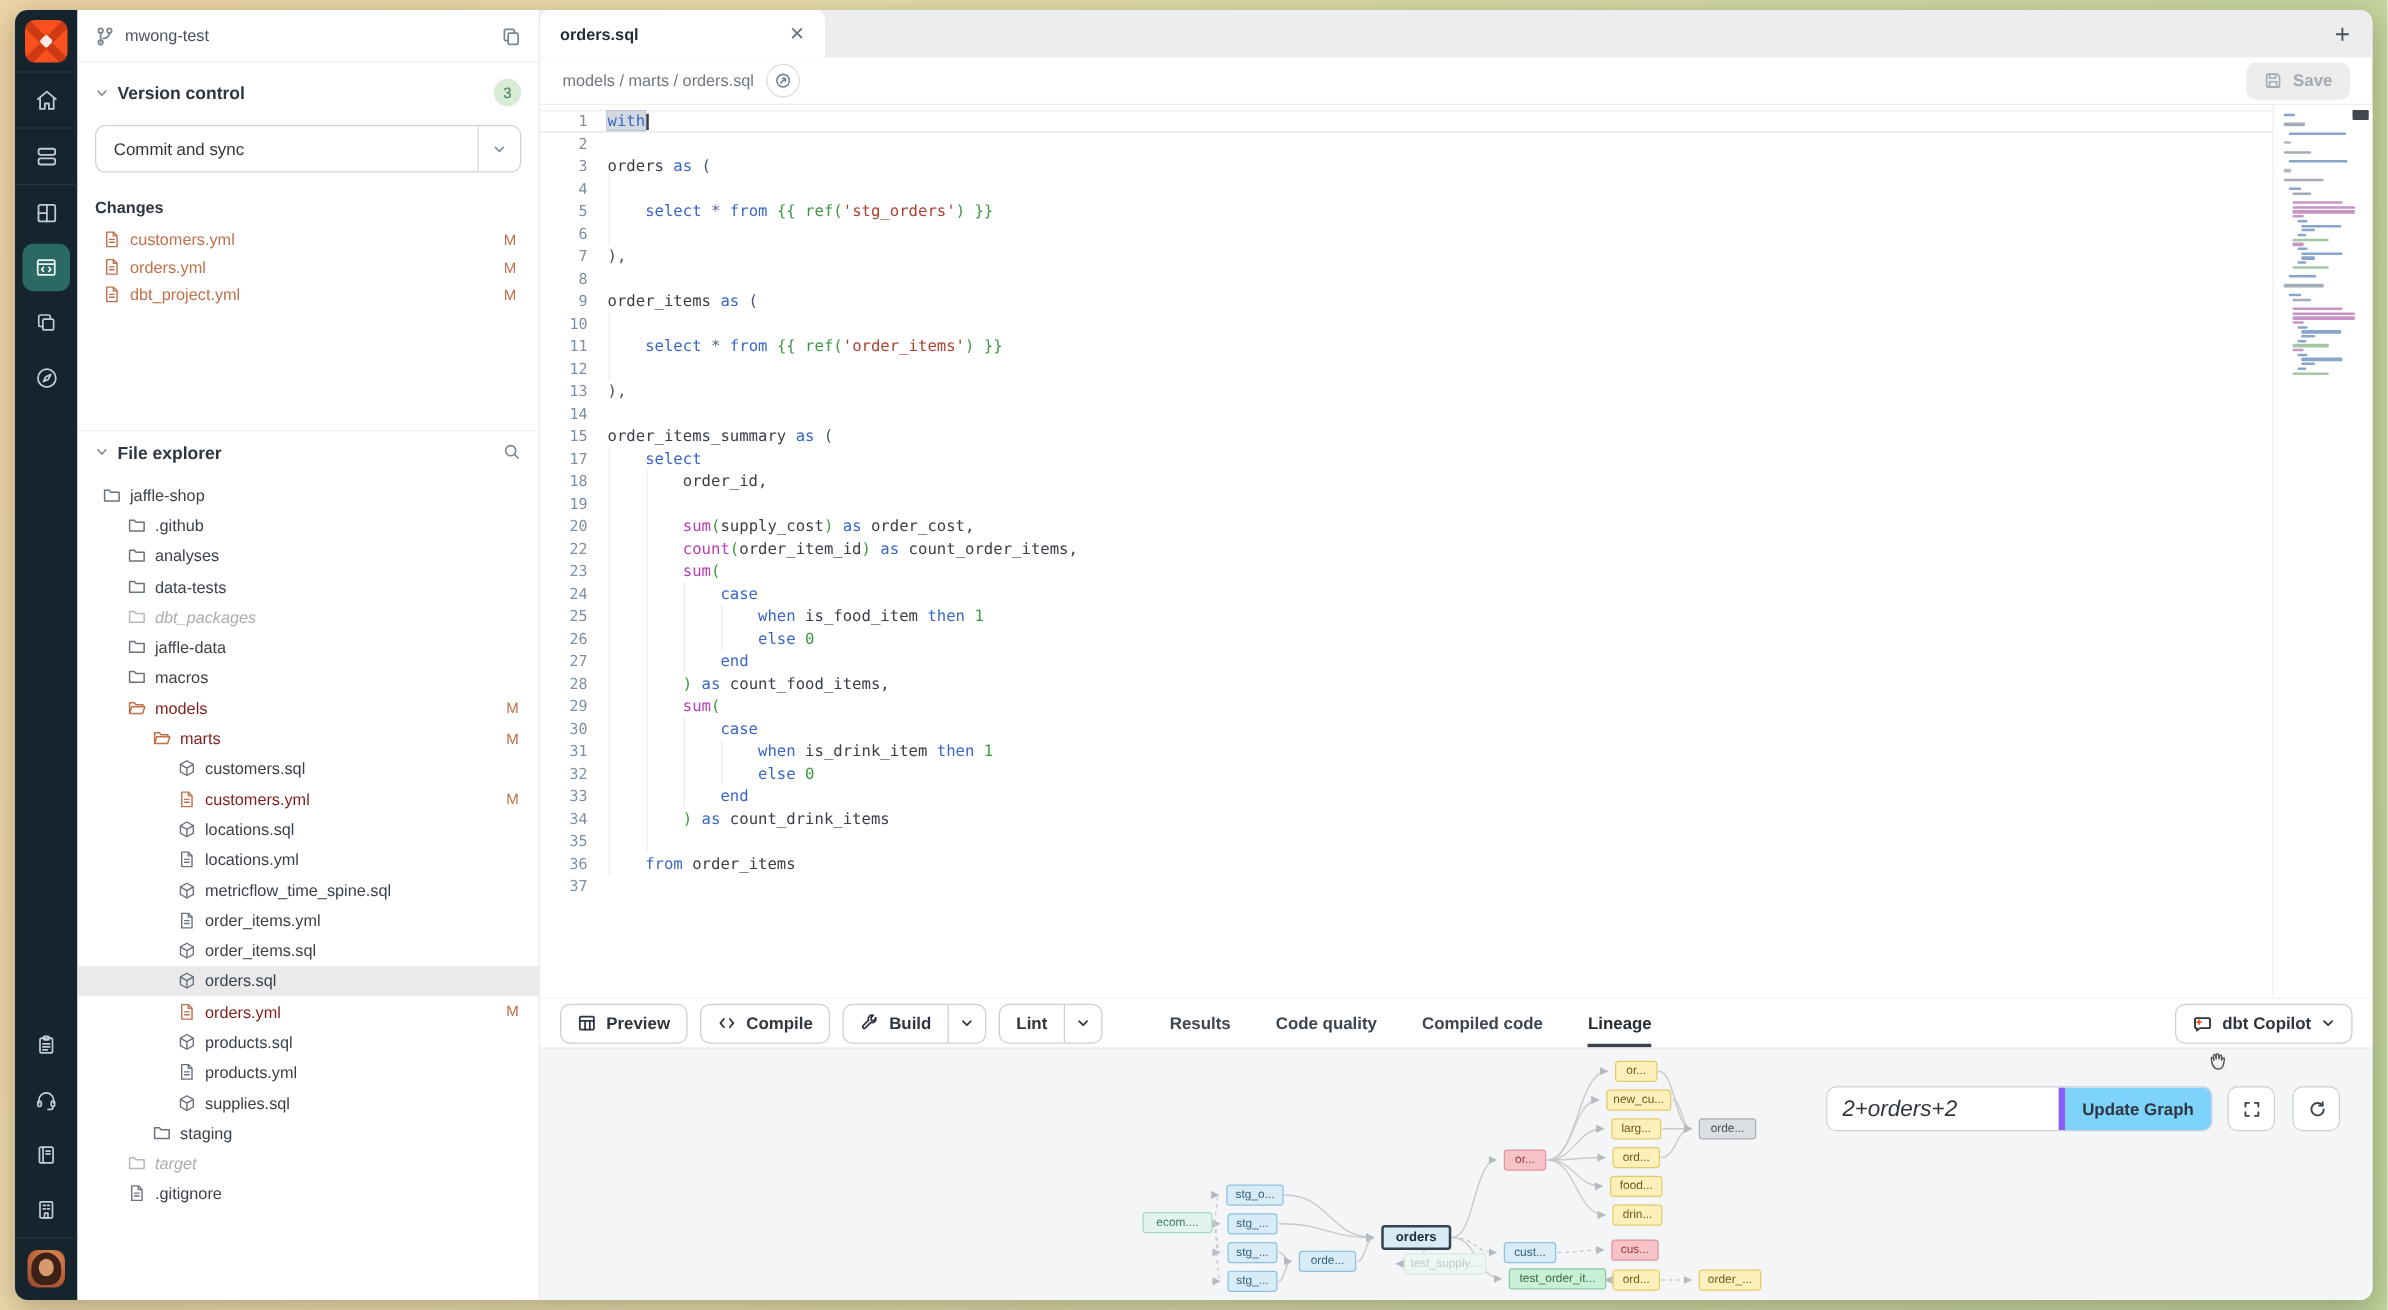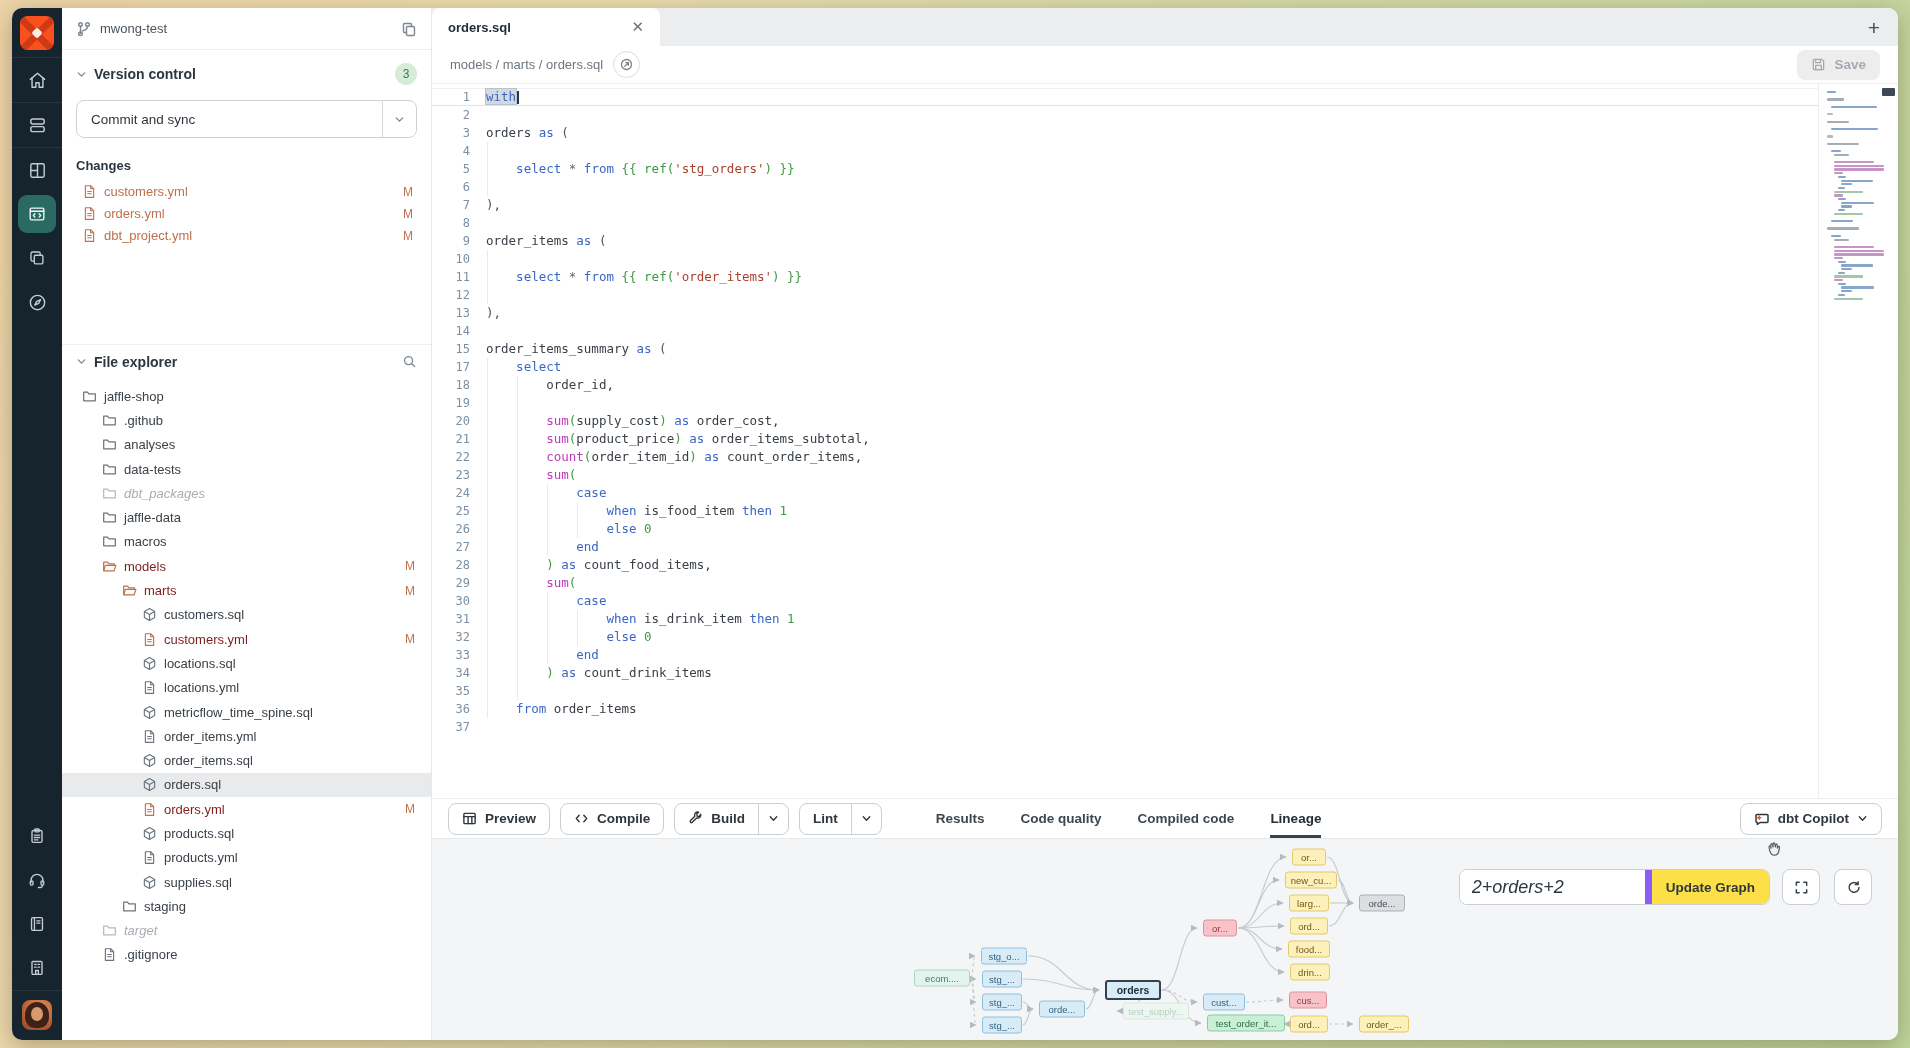--- a/index.html
+++ b/index.html
@@ -110,21 +110,21 @@
   .c-blue   { background:#d8ecf8; border-color:#8cc0de; color:#33617e; }
   .c-mint   { background:#e3f3ed; border-color:#a9d8c2; color:#3e7a5e; }
   .c-green  { background:#c9efd6; border-color:#86cda2; color:#2e6b46; }
   .c-yellow { background:#fdf0ba; border-color:#e2ca6b; color:#6e5a17; }
   .c-pink   { background:#f8c3c8; border-color:#e2949c; color:#8a3a42; }
   .c-gray   { background:#dcdfe2; border-color:#a9b0b6; color:#454d54; }
   .c-selected { background:#d8ecf8; border:2px solid #34424d; color:#1c2b36; font-weight:700; height:20px; line-height:16px; font-size:10.5px; }
   .c-ghost  { background:#edf6f1; border-color:#d7e9de; color:#bccfc3; }
   .lin-controls { position:absolute; top:30px; right:128px; display:flex; height:36px; border:1px solid #c9cfd4; border-radius:8px; background:#fff; overflow:hidden; }
   .lin-controls input { border:0; outline:0; width:185px; padding:0 12px; font-size:18px; color:#2f363e; font-family:"Liberation Sans",sans-serif;font-style:italic; }
-  .lin-controls .upd { border-left:7px solid #8b5cf6; display:flex; align-items:center; padding:0 14px; font-size:13.5px; font-weight:700; color:#2f363e; cursor:pointer; background:#fde047; }
+  .lin-controls .upd { border-left:5px solid #8b5cf6; display:flex; align-items:center; padding:0 14px; font-size:13.5px; font-weight:700; color:#2f363e; cursor:pointer; background:#7dd3fc; }
   .sq-btn { position:absolute; top:30px; width:38px; height:36px; border:1px solid #c9cfd4; border-radius:8px; background:#fff; display:flex; align-items:center; justify-content:center; cursor:pointer; }
   .sq-btn svg { stroke:#3a424a; fill:none; stroke-width:1.6; stroke-linecap:round; stroke-linejoin:round; }
   .hand { position:absolute; left:1332px; top:0px; }
 
   
   .bottombar { height:38px; border-top:1px solid #e3e5e7; background:#fff; display:flex; align-items:center; padding:0 14px; gap:12px; flex-shrink:0; }
   .bottombar .vdiv { width:1px; height:20px; background:#e8eaec; }
   .cmd-input { flex:1; border:0; outline:0; font-size:13.5px; color:#3a4149; font-family:"Liberation Sans",sans-serif; }
   .cmd-input::placeholder { color:#9aa2ab; }
   .toggle { width:40px; height:22px; border-radius:11px; background:#17716b; position:relative; cursor:pointer; flex-shrink:0; }
@@ -633,24 +633,20 @@
               </div>
               <div class="line">
                 <span class="ln">19</span>
                 <span class="code"><span class="guide" style="left: calc(0ch + 0.5px);"></span><span class="guide" style="left: calc(4ch + 0.5px);"></span></span>
               </div>
               <div class="line">
                 <span class="ln">20</span>
                 <span class="code"><span class="guide" style="left: calc(0ch + 0.5px);"></span><span class="guide" style="left: calc(4ch + 0.5px);"></span><span class="tk-sp">        </span><span class="tk-f">sum</span><span class="tk-g">(</span><span class="tk-i">supply_cost</span><span class="tk-g">)</span><span class="tk-k"> as </span><span class="tk-i">order_cost,</span></span>
               </div>
               <div class="line">
-                <span class="ln">21</span>
-                <span class="code"><span class="guide" style="left: calc(0ch + 0.5px);"></span><span class="guide" style="left: calc(4ch + 0.5px);"></span><span class="tk-sp">        </span><span class="tk-f">sum</span><span class="tk-g">(</span><span class="tk-i">product_price</span><span class="tk-g">)</span><span class="tk-k"> as </span><span class="tk-i">order_items_subtotal,</span></span>
-              </div>
-              <div class="line">
                 <span class="ln">22</span>
                 <span class="code"><span class="guide" style="left: calc(0ch + 0.5px);"></span><span class="guide" style="left: calc(4ch + 0.5px);"></span><span class="tk-sp">        </span><span class="tk-f">count</span><span class="tk-g">(</span><span class="tk-i">order_item_id</span><span class="tk-g">)</span><span class="tk-k"> as </span><span class="tk-i">count_order_items,</span></span>
               </div>
               <div class="line">
                 <span class="ln">23</span>
                 <span class="code"><span class="guide" style="left: calc(0ch + 0.5px);"></span><span class="guide" style="left: calc(4ch + 0.5px);"></span><span class="tk-sp">        </span><span class="tk-f">sum</span><span class="tk-g">(</span></span>
               </div>
               <div class="line">
                 <span class="ln">24</span>
                 <span class="code"><span class="guide" style="left: calc(0ch + 0.5px);"></span><span class="guide" style="left: calc(4ch + 0.5px);"></span><span class="guide" style="left: calc(8ch + 0.5px);"></span><span class="tk-sp">            </span><span class="tk-k">case</span></span>

